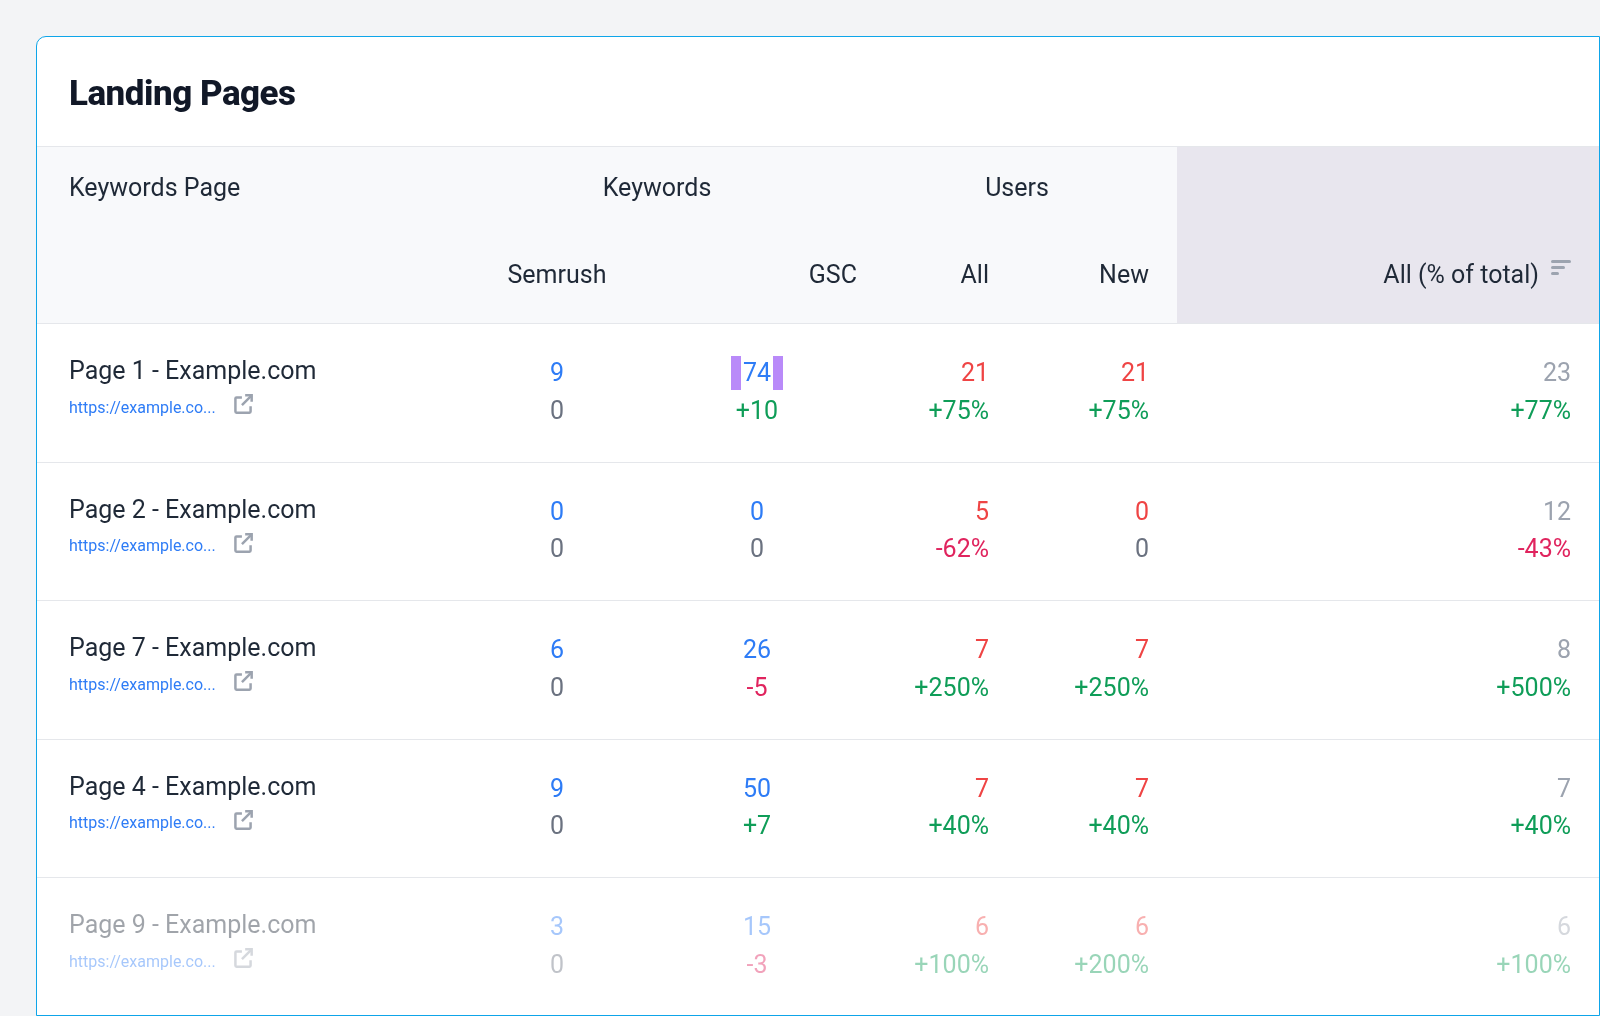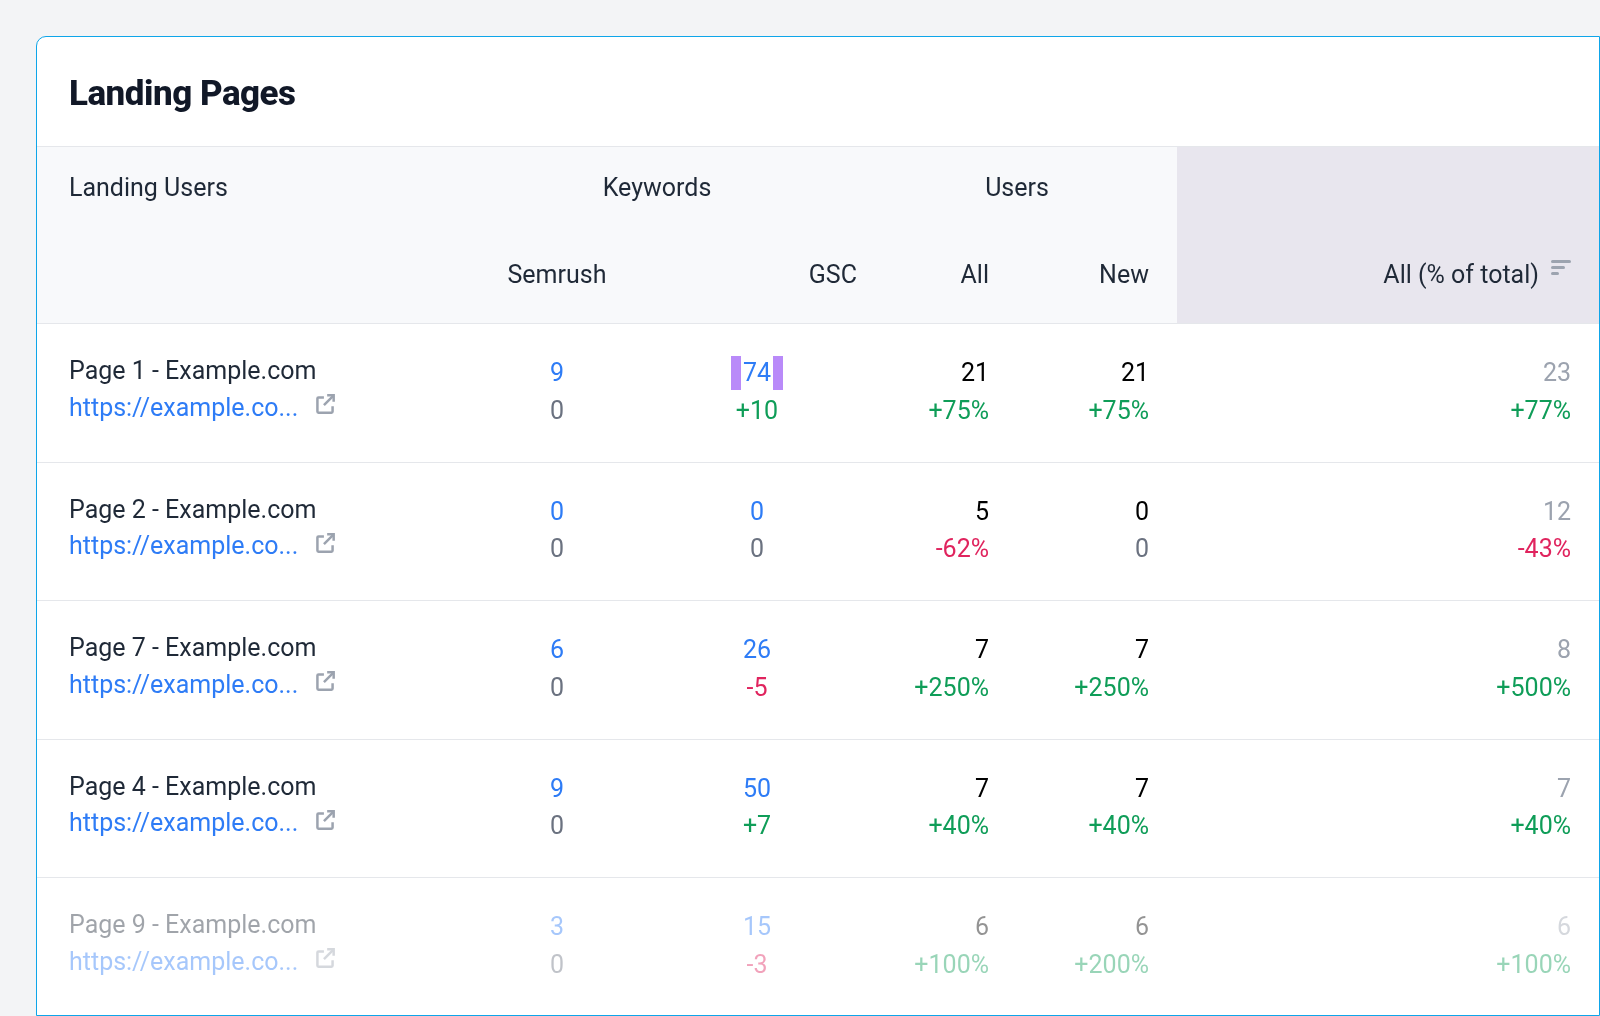--- a/index.html
+++ b/index.html
@@ -87,35 +87,35 @@
     display: grid;
     grid-template-columns: 420px 200px 200px 160px 160px 1fr;
     border-bottom: 1px solid #e5e7eb;
     padding: 32px 0 34px 0;
     align-items: start;
   }
   .trow.fade { opacity: 0.42; border-bottom: none; }
   .lp-cell { padding-left: 32px; display: flex; flex-direction: column; gap: 6px; }
   .lp-title { font-size: 25px; color: #1f2937; }
   .lp-url-row { display: flex; align-items: center; gap: 14px; }
-  .lp-url { font-size: 25px; color: #2e7cf6; white-space: nowrap; overflow: hidden; text-overflow: ellipsis; max-width: 300px; }
+  .lp-url { font-size: 16px; color: #2e7cf6; white-space: nowrap; overflow: hidden; text-overflow: ellipsis; max-width: 300px; }
   .ext-icon { color:#9ca3af; }
   .ext-icon svg { width: 26px; height: 26px; stroke: currentColor; fill: none; stroke-width: 2.3; }
 
   .metric {
     display: flex;
     flex-direction: column;
     align-items: flex-end;
     gap: 4px;
     padding-right: 28px;
     font-size: 25px;
     line-height: 1.35;
   }
   .metric.center { align-items: center; padding-right: 0; }
-  .metric .val { color: #000000; }
+  .metric .val { color: #ef4444; }
   .metric .val.link { color: #2e7cf6; }
   .metric .val.muted { color: #9ca3af; }
   .metric .delta.pos { color: #0f9d58; }
   .metric .delta.neg { color: #e0245e; }
   .metric .delta.zero { color: #6b7280; }
 
   .hl {
     display: inline-block;
     background: #b98af9;
     padding: 0 10px;
@@ -131,21 +131,21 @@
 <body>
 
 <div class="viewport">
   <div class="card">
     <h1 class="card-title">Landing Pages</h1>
 
     <div class="thead">
       <div class="th-group-row">
         <div class="sessions-bg"></div>
         <div class="row">
-          <div class="th th-lp">Landing Users</div>
+          <div class="th th-lp">Keywords Page</div>
           <div class="th th-group keywords">Keywords</div>
           <div class="th th-group users">Users</div>
           <div></div>
         </div>
       </div>
       <div class="th-sub-row">
         <div class="sessions-bg"></div>
         <div class="row">
           <div></div>
           <div class="th th-sub semrush">Semrush</div>

